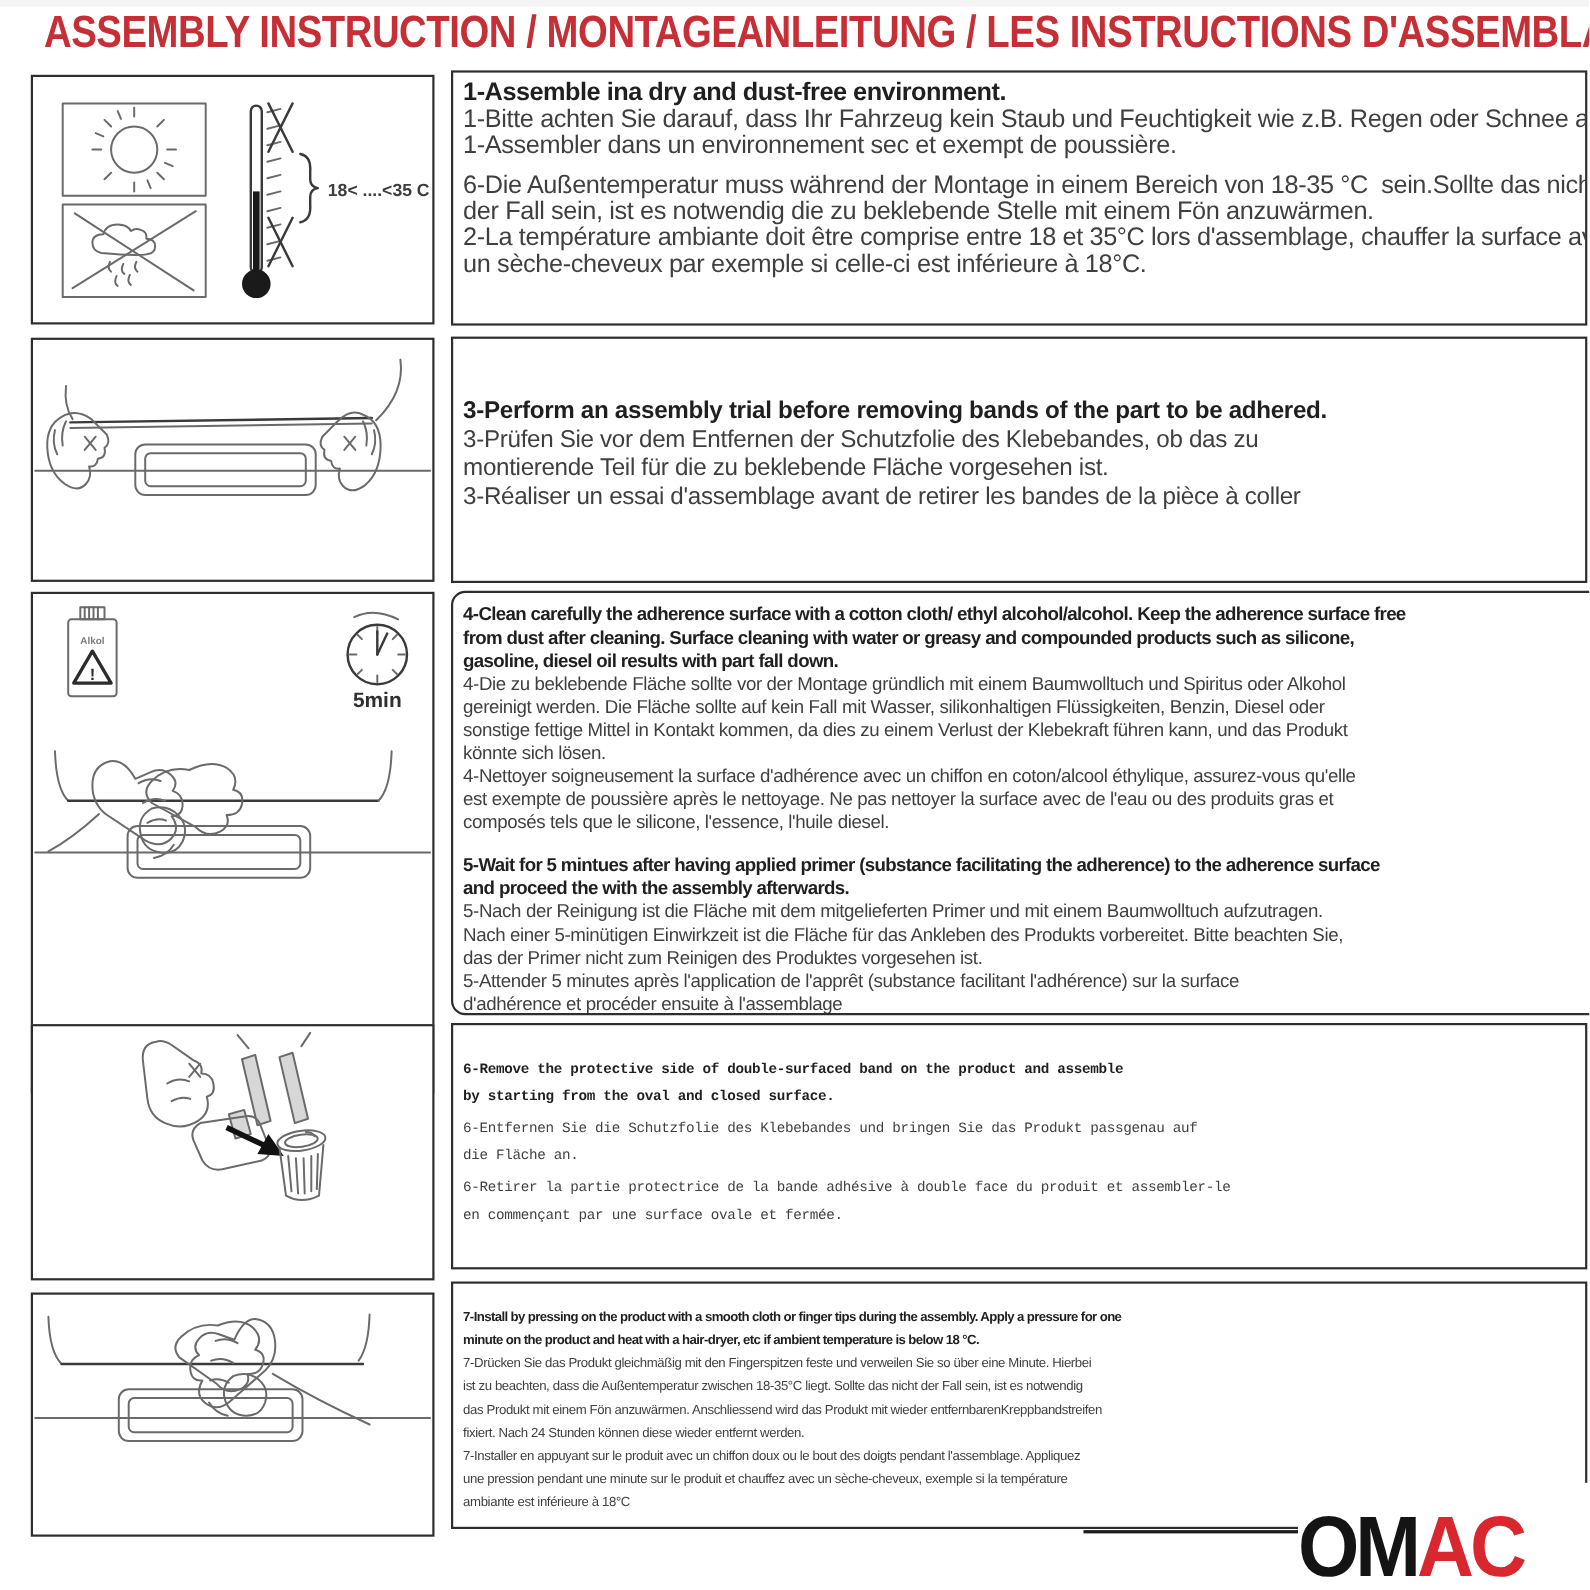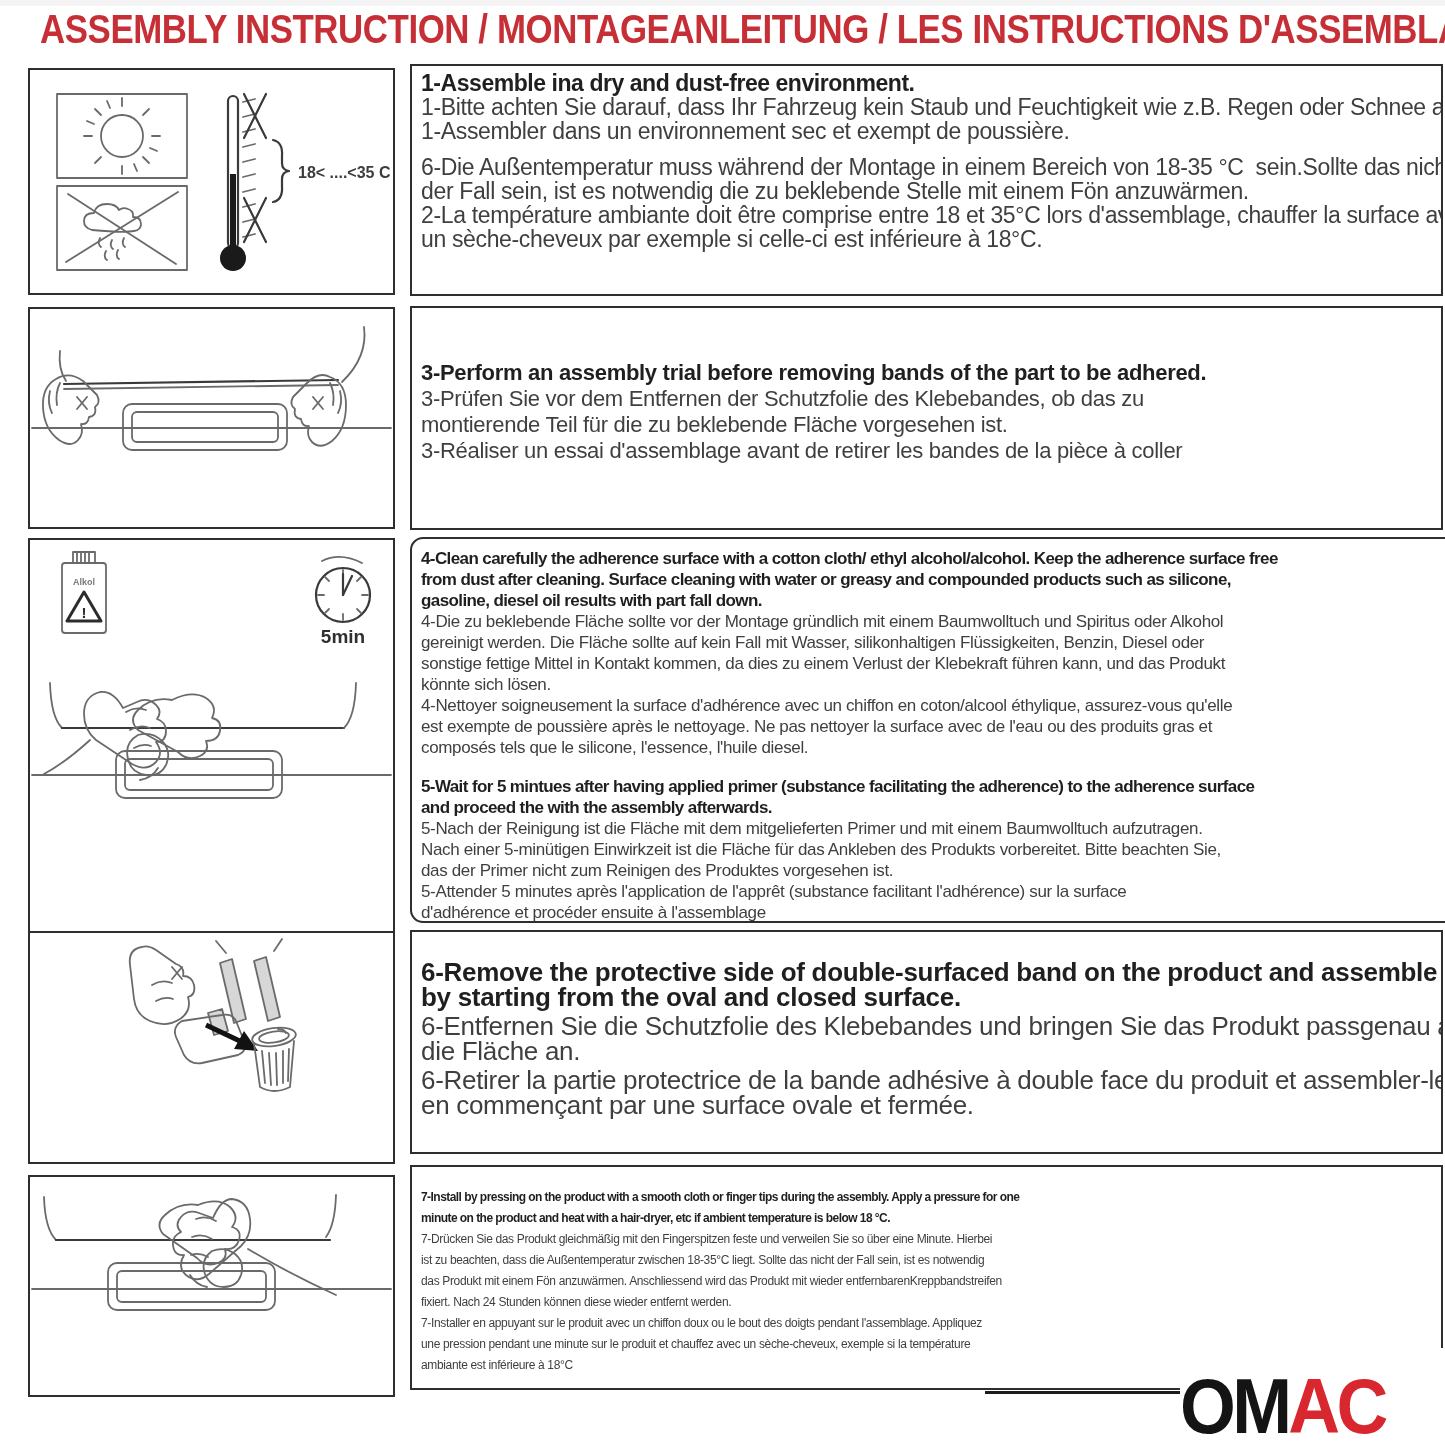--- a/index.html
+++ b/index.html
@@ -19,21 +19,21 @@
   .tbox{overflow:hidden;padding:0 6px 0 9px;}
   .tbox p{margin:0;white-space:pre;}
   .b{font-weight:bold;color:#1f1f1f;}
   .r{font-weight:normal;color:#3f3f3f;}
   
   .t1 p{font-size:23px;line-height:24px;letter-spacing:-0.35px;}
   .t1 p.b{letter-spacing:-0.45px;}
   .t2 p{font-size:22px;line-height:26px;letter-spacing:-0.3px;}
   .t3 p{font-size:17px;line-height:21px;letter-spacing:-0.35px;}
   .t3 p.b{letter-spacing:-0.6px;}
-  .t4 p{font-size:26px;line-height:24.5px;letter-spacing:-0.3px;}
+  .t4 p{font-size:13px;line-height:24.5px;letter-spacing:-0.3px;font-family:Liberation Mono, monospace;}
   .t5 p{font-size:12px;line-height:21px;letter-spacing:-0.35px;}
   .t5 p.b{letter-spacing:-0.55px;}
   .gap-sm{height:5px;} .gap-md{height:12px;} .gap-lg{height:18px;}
   svg{display:block;}
   .ln{stroke:#6a6a6a;stroke-width:1.8;fill:none;stroke-linecap:round;stroke-linejoin:round;}
   .lnd{stroke:#3a3a3a;stroke-width:2.2;fill:none;stroke-linecap:round;stroke-linejoin:round;}
   .fillgray{fill:#d7d7d7;}
   
   #logo-block{position:absolute;left:1180px;top:1348px;width:265px;height:97px;background:#fff;display:flex;align-items:flex-end;}
   #logo-text{font-weight:bold;font-size:78px;letter-spacing:-4px;transform:scaleX(.92);transform-origin:left center;white-space:nowrap;line-height:1;}

